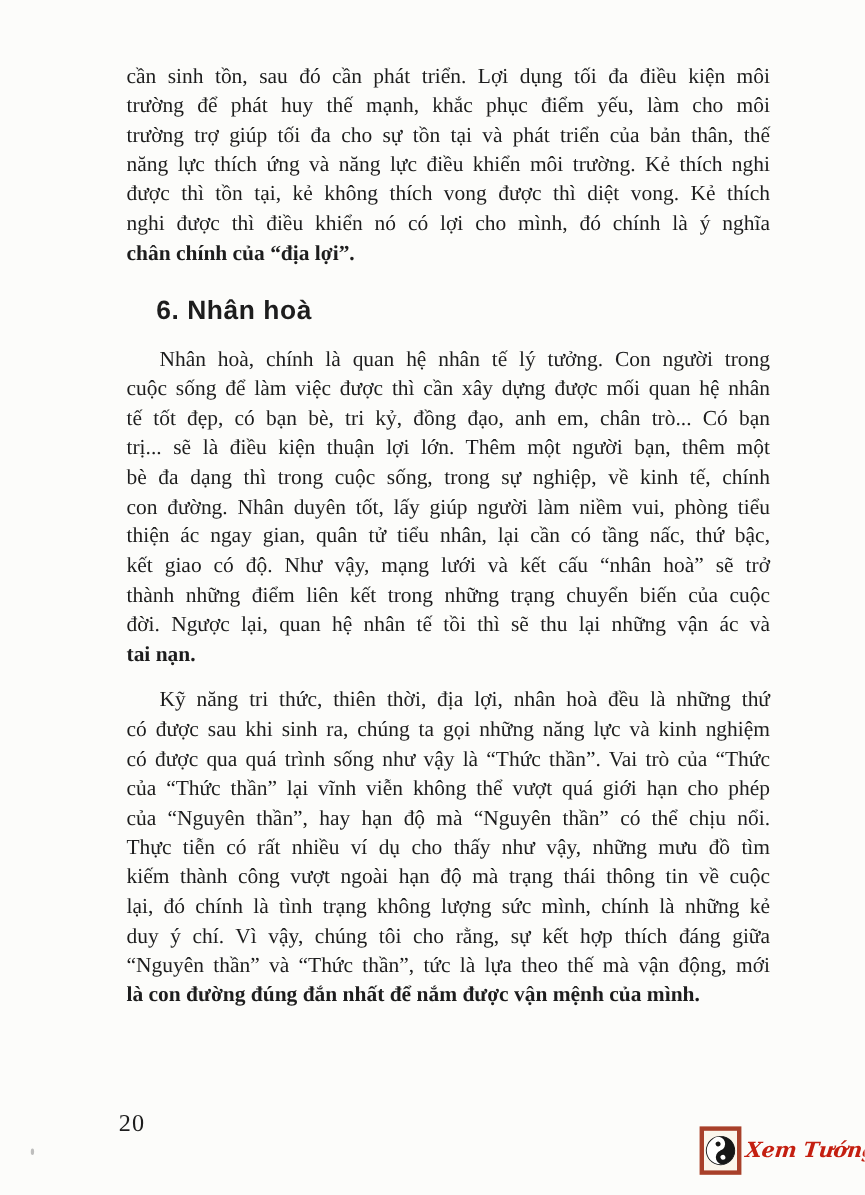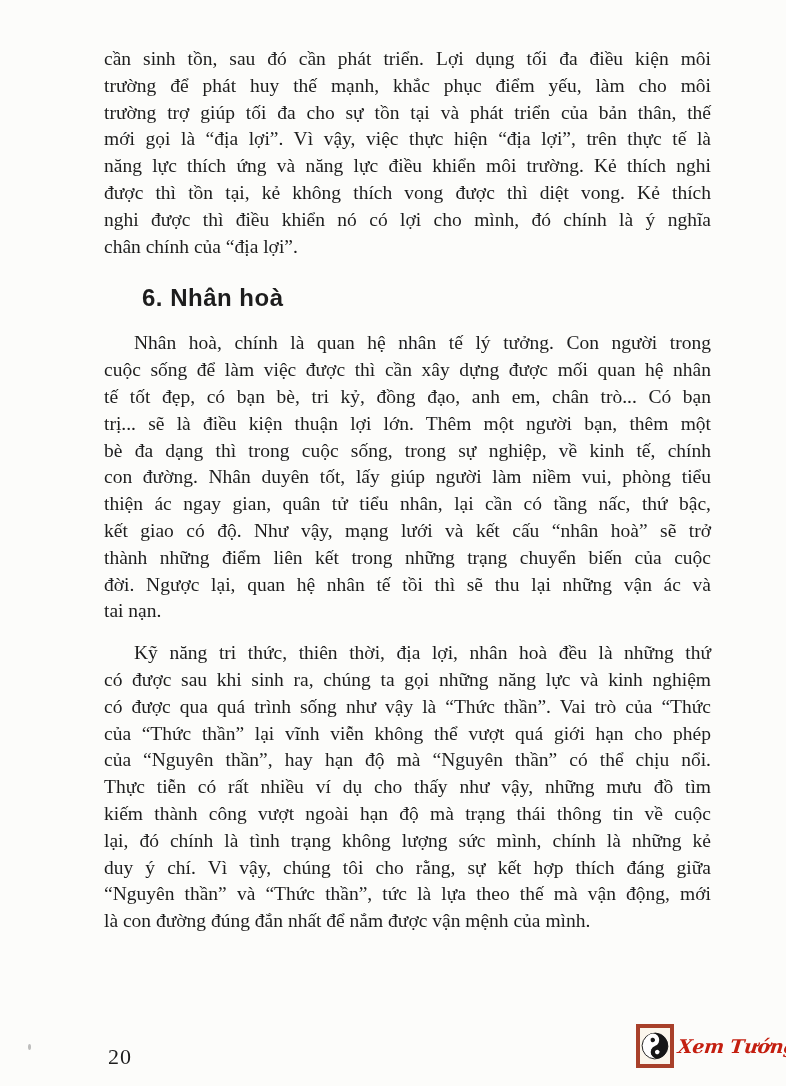--- a/index.html
+++ b/index.html
@@ -6,38 +6,38 @@
   body {
     width: 786px; height: 1086px;
     position: relative; overflow: hidden;
     background: var(--paper, #fcfcfa);
     color: var(--ink, #1d1d1d);
     font-family: "Liberation Serif", "DejaVu Serif", serif;
   }
   .text-col {
     position: absolute; left: 104px; top: 46px; width: 607px;
   }
-  .para { margin: 0; }
+  .para { margin: 11px; }
   .para-gap { margin-top: 15px; }
   .line {
     font-size: 19.5px;
     line-height: 26.8px;
     text-align: justify;
     text-align-last: justify;
   }
-  .line.last { text-align-last: left; }
+  .line.last { text-align-last: left; font-weight: bold; }
   .line.indent { text-indent: 30px; }
   .heading {
     font-family: "Liberation Sans", "DejaVu Sans", sans-serif;
     font-size: 24px; font-weight: 700;
     margin: 24px 0 18px 38px;
     letter-spacing: 0.5px;
   }
   .page-number {
-    position: absolute; left: 108px; top: 1044px;
+    position: absolute; left: 108px; top: 1008px;
     font-size: 22px; letter-spacing: 1px;
   }
   .scan-speck {
     position: absolute; left: 28px; top: 1044px;
     width: 3px; height: 6px; background: #8a8a8a;
     border-radius: 50%; opacity: 0.55;
   }
   .watermark {
     position: absolute; left: 636px; top: 1024px;
     display: flex; align-items: center; gap: 4px;
@@ -64,21 +64,20 @@
 <body>
 
 <div class="page">
 
   <main class="text-col">
 
     <section class="para">
       <div class="line">cần sinh tồn, sau đó cần phát triển. Lợi dụng tối đa điều kiện môi</div>
       <div class="line">trường để phát huy thế mạnh, khắc phục điểm yếu, làm cho môi</div>
       <div class="line">trường trợ giúp tối đa cho sự tồn tại và phát triển của bản thân, thế</div>
-      <div class="line">mới gọi là “địa lợi”. Vì vậy, việc thực hiện “địa lợi”, trên thực tế là</div>
       <div class="line">năng lực thích ứng và năng lực điều khiển môi trường. Kẻ thích nghi</div>
       <div class="line">được thì tồn tại, kẻ không thích vong được thì diệt vong. Kẻ thích</div>
       <div class="line">nghi được thì điều khiển nó có lợi cho mình, đó chính là ý nghĩa</div>
       <div class="line last">chân chính của “địa lợi”.</div>
     </section>
 
     <h2 class="heading">6. Nhân hoà</h2>
 
     <section class="para">
       <div class="line indent">Nhân hoà, chính là quan hệ nhân tế lý tưởng. Con người trong</div>

